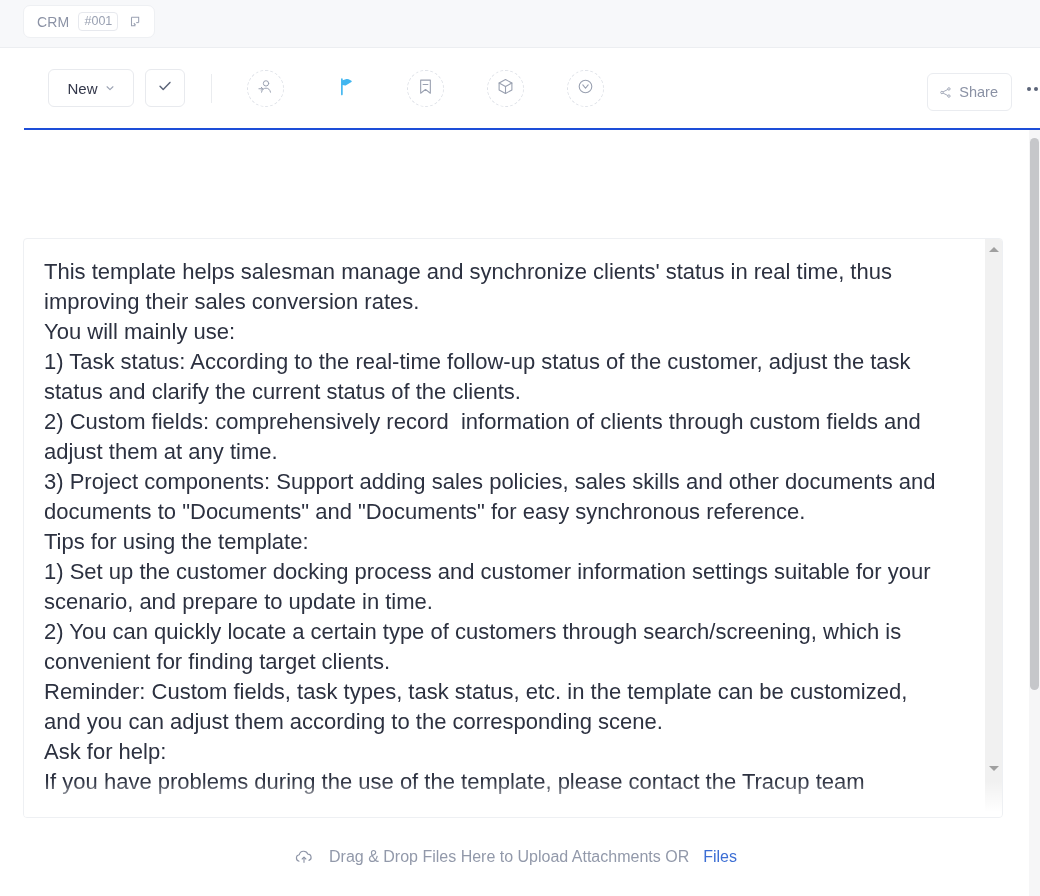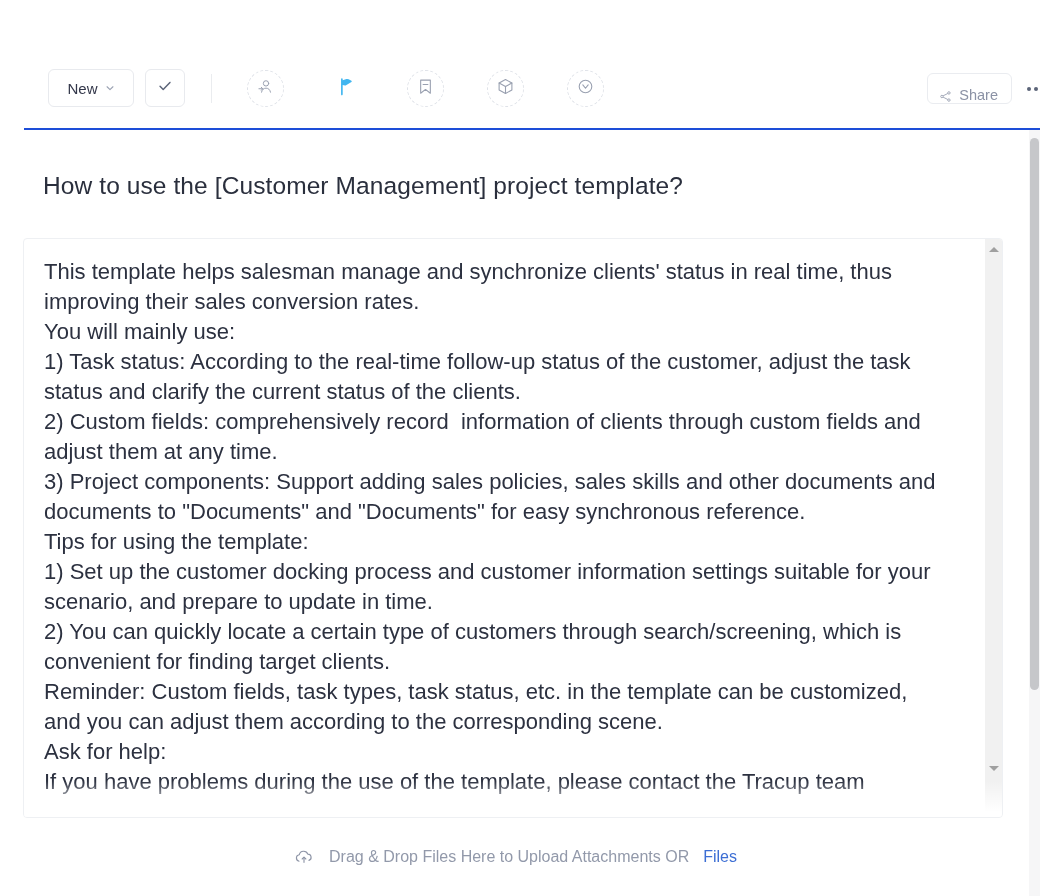--- a/index.html
+++ b/index.html
@@ -134,23 +134,23 @@
   }
   .icon-btn.dashed {
     border: 1px dashed #dfe2e8;
     color: #99a0b0;
   }
   .icon-btn.plain { color: #41b6f0; }
 
   .btn-share {
     position: absolute;
     right: 52px; top: 25px;
-    height: 31px;
-    display: flex;
-    align-items: flex-end;
+    height: 38px;
+    display: flex;
+    align-items: center;
     gap: 7px;
     padding: 0 13px 0 11px;
     border: 1px solid #eaecf0;
     border-radius: 6px;
     background: #fff;
     box-sizing: border-box;
   }
   .btn-share span.lbl {
     font-size: 14.5px;
     color: #8b92a5;
@@ -274,20 +274,34 @@
   }
   .upload-icon { color: #8d94a6; display: flex; align-items: center; }
   .upload-text { font-size: 16px; color: #9299aa; }
   .browse-link { font-size: 16px; color: #3c6ed4; cursor: pointer; }
 </style>
 </head>
 <body>
 
 <div id="app">
 
+  <div class="tabbar">
+    <div class="tab-chip">
+      <span class="tab-title">CRM</span>
+      <span class="tab-badge">#001</span>
+      <span class="tab-open-icon">
+        <svg width="14" height="14" viewBox="0 0 16 16" fill="none" stroke="currentColor" stroke-width="1.2">
+          <path d="M4 2.6h8.2v6.1"></path>
+          <path d="M12.2 8.7 9.4 8.7"></path>
+          <path d="M4 2.6v9.6h4.6"></path>
+          <path d="M6.6 12.2l1.6-1.4-1.6-1.4"></path>
+        </svg>
+      </span>
+    </div>
+  </div>
 
   <div class="toolbar">
 
     <div class="btn-new">
       <span class="btn-new-label">New</span>
       <span class="caret">
         <svg width="10" height="10" viewBox="0 0 12 12" fill="none" stroke="currentColor" stroke-width="1.3" stroke-linecap="round" stroke-linejoin="round">
             <path d="M2.5 4.5 6 8l3.5-3.5"></path>
           </svg>
       </span>
@@ -365,21 +379,20 @@
 
     <div class="btn-more">
       <span class="dot"></span>
       <span class="dot"></span>
       <span class="dot"></span>
     </div>
   </div>
 
   <div class="content">
 
-    <div class="page-title">How to use the [Customer Management] project template?</div>
 
     <div class="desc-box">
       <div class="desc-text">This template helps salesman manage and synchronize clients' status in real time, thus improving their sales conversion rates.
 You will mainly use:
 1) Task status: According to the real-time follow-up status of the customer, adjust the task status and clarify the current status of the clients.
 2) Custom fields: comprehensively record  information of clients through custom fields and adjust them at any time.
 3) Project components: Support adding sales policies, sales skills and other documents and documents to "Documents" and "Documents" for easy synchronous reference.
 Tips for using the template:
 1) Set up the customer docking process and customer information settings suitable for your scenario, and prepare to update in time.
 2) You can quickly locate a certain type of customers through search/screening, which is convenient for finding target clients.

